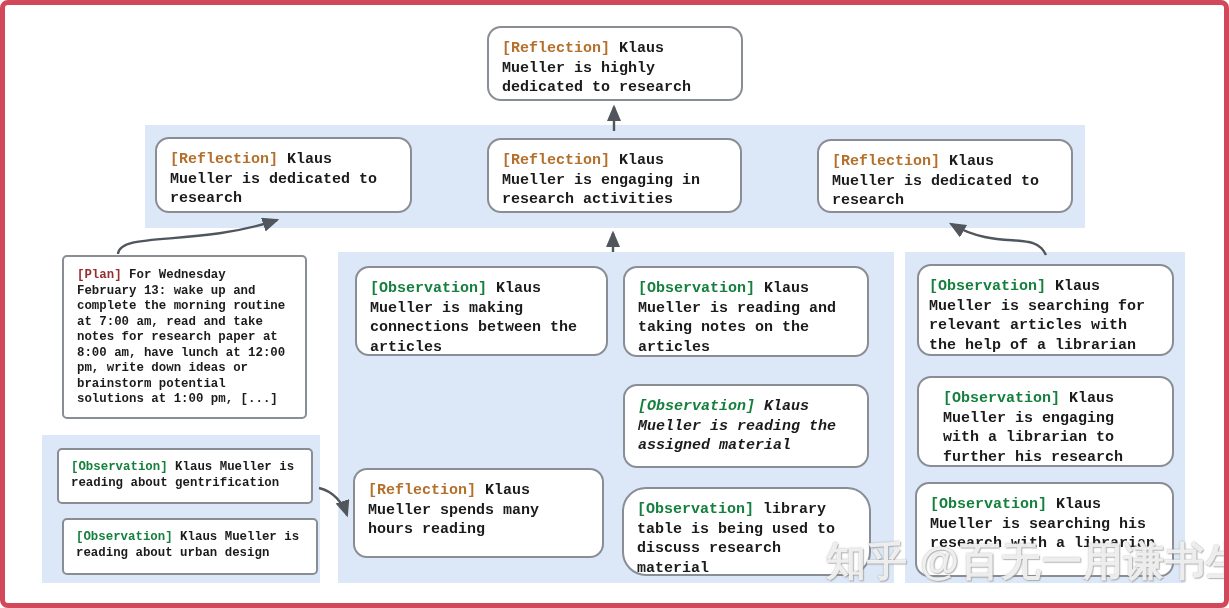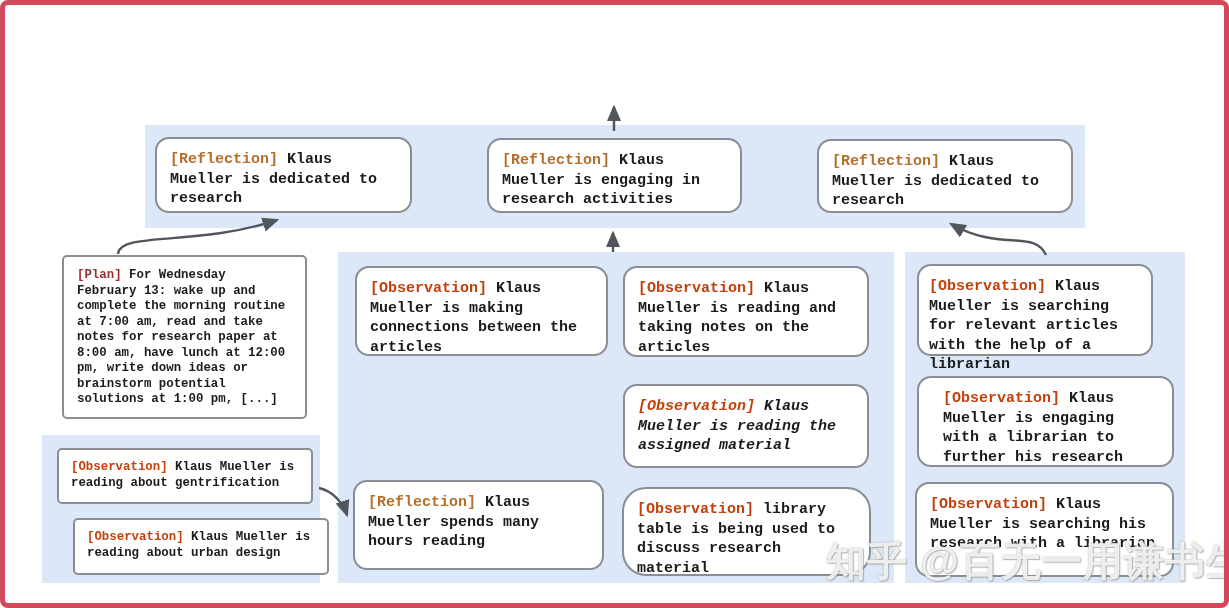--- a/index.html
+++ b/index.html
@@ -15,21 +15,21 @@
   .arrows { position:absolute; left:0; top:0; z-index:2; pointer-events:none; }
   .node {
     position:absolute; z-index:3; background:#ffffff;
     border:2.5px solid #898d94; border-radius:14px;
     box-sizing:border-box; font-weight:bold; color:#1b1b1b;
   }
   .node.lg { font-size:15px; line-height:1.3; padding:11px 13px; }
   .node.sm { font-size:12.4px; line-height:1.25; padding:10px 12px; border-radius:5px; }
   .tag { font-weight:bold; }
   .tag.refl { color:#b4702a; }
-  .tag.obs  { color:#c2410c; }
+  .tag.obs  { color:#15803d; }
   .tag.plan { color:#962e2e; }
   .watermark {
     position:absolute; left:826px; top:534px; z-index:10;
     font-family:"Liberation Sans","DejaVu Sans",sans-serif;
     font-weight:bold; font-size:40px; letter-spacing:1px; white-space:nowrap;
     color:rgba(248,248,248,0.88);
     text-shadow:0 0 2px rgba(140,140,140,0.7), 1px 1px 1px rgba(140,140,140,0.55);
   }
 </style>
 </head>
@@ -48,20 +48,24 @@
         <path d="M0,0 L7,3 L0,6 z" fill="#51565c"></path>
       </marker>
     </defs>
     <path d="M 614 131 L 614 107" stroke="#51565c" stroke-width="2.4" fill="none" marker-end="url(#ah)"></path>
     <path d="M 118 254 C 120 231, 196 247, 277 220" stroke="#51565c" stroke-width="2.4" fill="none" marker-end="url(#ah)"></path>
     <path d="M 613 252 L 613 233" stroke="#51565c" stroke-width="2.4" fill="none" marker-end="url(#ah)"></path>
     <path d="M 1046 255 C 1034 229, 1000 252, 951 224" stroke="#51565c" stroke-width="2.4" fill="none" marker-end="url(#ah)"></path>
     <path d="M 319 488 C 333 491, 343 503, 347 515" stroke="#51565c" stroke-width="2.4" fill="none" marker-end="url(#ah)"></path>
   </svg>
 
+  <div class="node lg" style="left:487px; top:26px; width:256px; height:75px;">
+    <span class="tag refl">[Reflection]</span>
+    <span>Klaus Mueller is highly dedicated to research</span>
+  </div>
 
   <div class="node lg" style="left:155px; top:137px; width:257px; height:76px;">
     <span class="tag refl">[Reflection]</span>
     <span>Klaus Mueller is dedicated to research</span>
   </div>
   <div class="node lg" style="left:487px; top:138px; width:255px; height:75px;">
     <span class="tag refl">[Reflection]</span>
     <span>Klaus Mueller is engaging in research activities</span>
   </div>
   <div class="node lg" style="left:817px; top:139px; width:256px; height:74px;">
@@ -71,48 +75,48 @@
 
   <div class="node sm" style="left:62px; top:255px; width:245px; height:164px; padding:11px 13px;">
     <span class="tag plan">[Plan]</span>
     <span>For Wednesday February 13: wake up and complete the morning routine at 7:00 am, read and take notes for research paper at 8:00 am, have lunch at 12:00 pm, write down ideas or brainstorm potential solutions at 1:00 pm, [...]</span>
   </div>
 
   <div class="node sm" style="left:57px; top:448px; width:256px; height:56px;">
     <span class="tag obs">[Observation]</span>
     <span>Klaus Mueller is reading about gentrification</span>
   </div>
-  <div class="node sm" style="left:73px; top:518px; width:256px; height:57px;">
+  <div class="node sm" style="left:62px; top:518px; width:256px; height:57px;">
     <span class="tag obs">[Observation]</span>
     <span>Klaus Mueller is reading about urban design</span>
   </div>
 
   <div class="node lg" style="left:355px; top:266px; width:253px; height:90px;">
     <span class="tag obs">[Observation]</span>
     <span>Klaus Mueller is making connections between the articles</span>
   </div>
-  <div class="node lg" style="left:353px; top:480px; width:251px; height:90px;">
+  <div class="node lg" style="left:353px; top:468px; width:251px; height:90px;">
     <span class="tag refl">[Reflection]</span>
     <span>Klaus Mueller spends many hours reading</span>
   </div>
 
   <div class="node lg" style="left:623px; top:266px; width:246px; height:91px;">
     <span class="tag obs">[Observation]</span>
     <span>Klaus Mueller is reading and taking notes on the articles</span>
   </div>
   <div class="node lg" style="left:623px; top:384px; width:246px; height:84px;font-style:italic;">
     <span class="tag obs">[Observation]</span>
     <span>Klaus Mueller is reading the assigned material</span>
   </div>
   <div class="node lg" style="left:622px; top:487px; width:249px; height:89px;border-radius:24px;">
     <span class="tag obs">[Observation]</span>
     <span>library table is being used to discuss research material</span>
   </div>
 
-  <div class="node lg" style="left:917px; top:264px; width:236px; height:92px;padding-left:10px;">
+  <div class="node lg" style="left:917px; top:264px; width:257px; height:92px;padding-left:10px;">
     <span class="tag obs">[Observation]</span>
     <span>Klaus Mueller is searching for relevant articles with the help of a librarian</span>
   </div>
   <div class="node lg" style="left:917px; top:376px; width:257px; height:91px;padding-left:24px;">
     <span class="tag obs">[Observation]</span>
     <span>Klaus Mueller is engaging with a librarian to further his research</span>
   </div>
   <div class="node lg" style="left:915px; top:482px; width:259px; height:95px;">
     <span class="tag obs">[Observation]</span>
     <span>Klaus Mueller is searching his research with a librarian</span>

